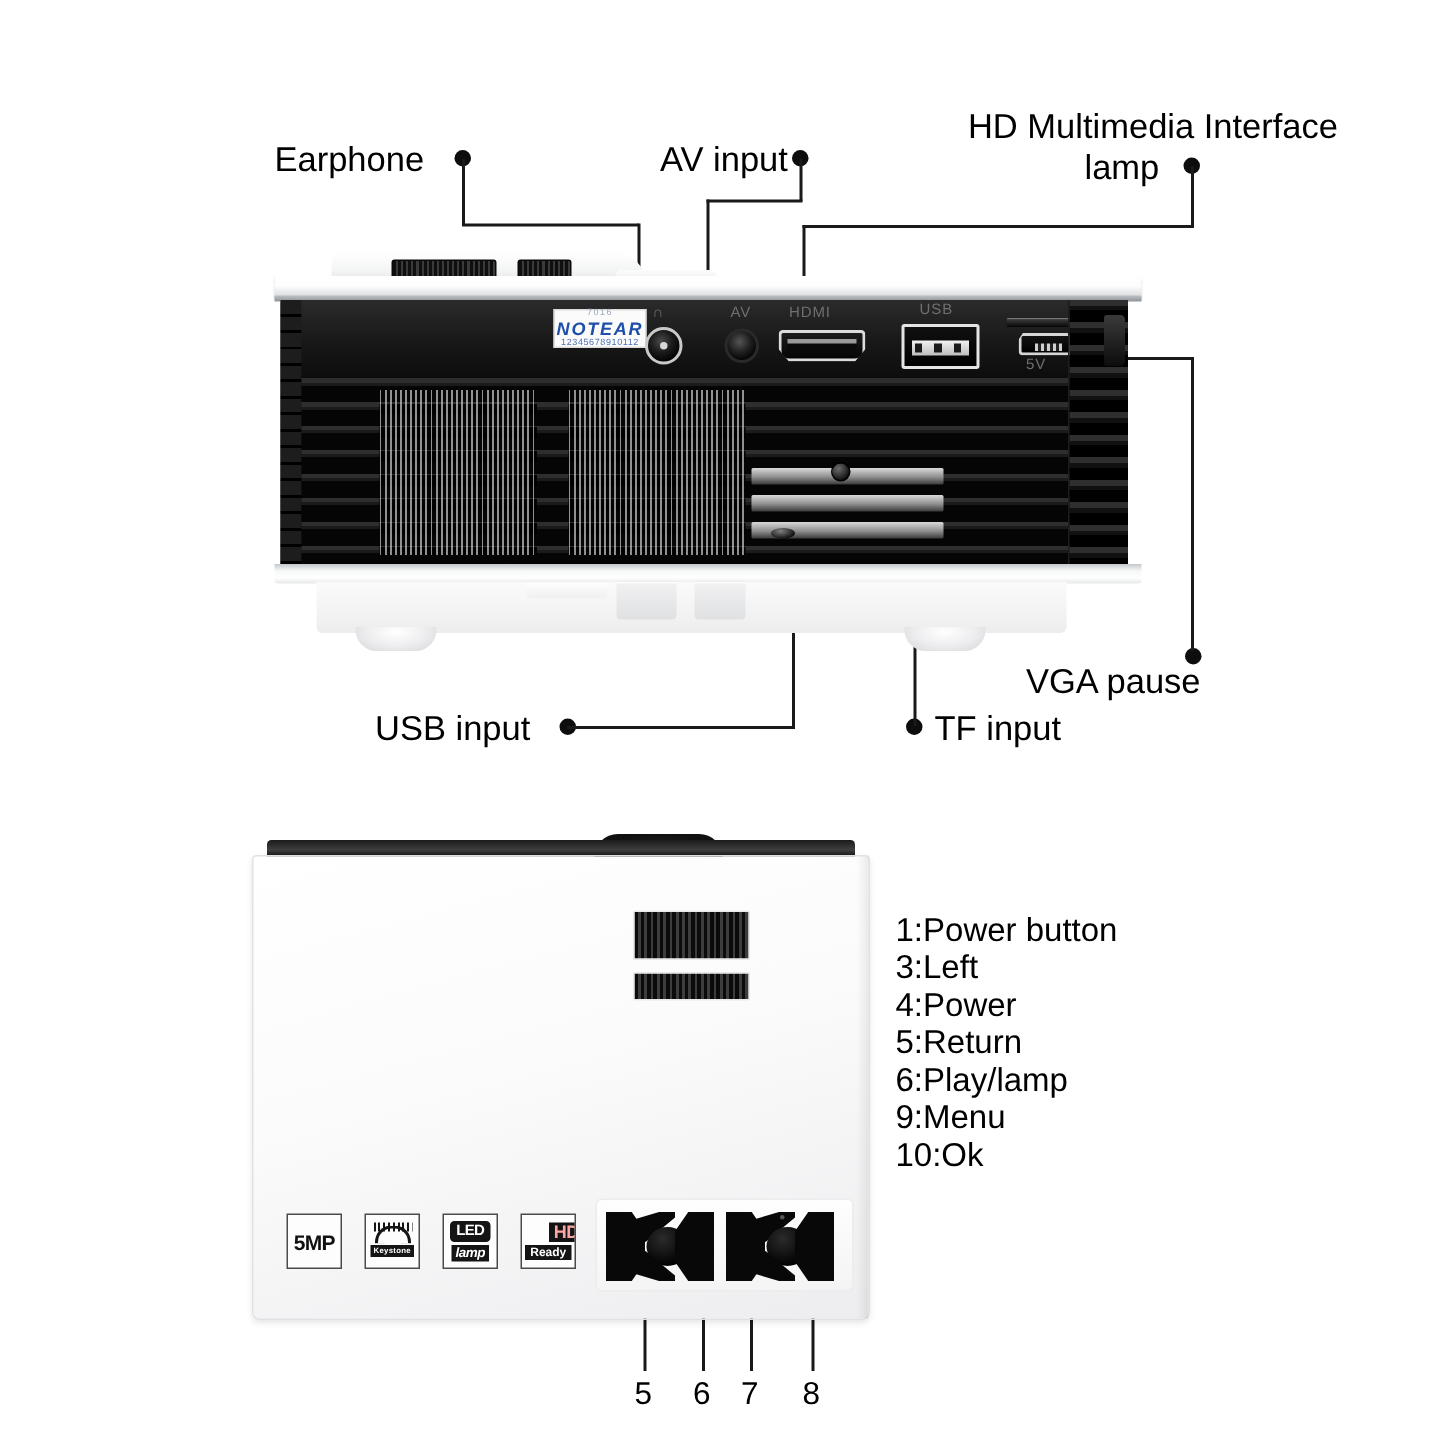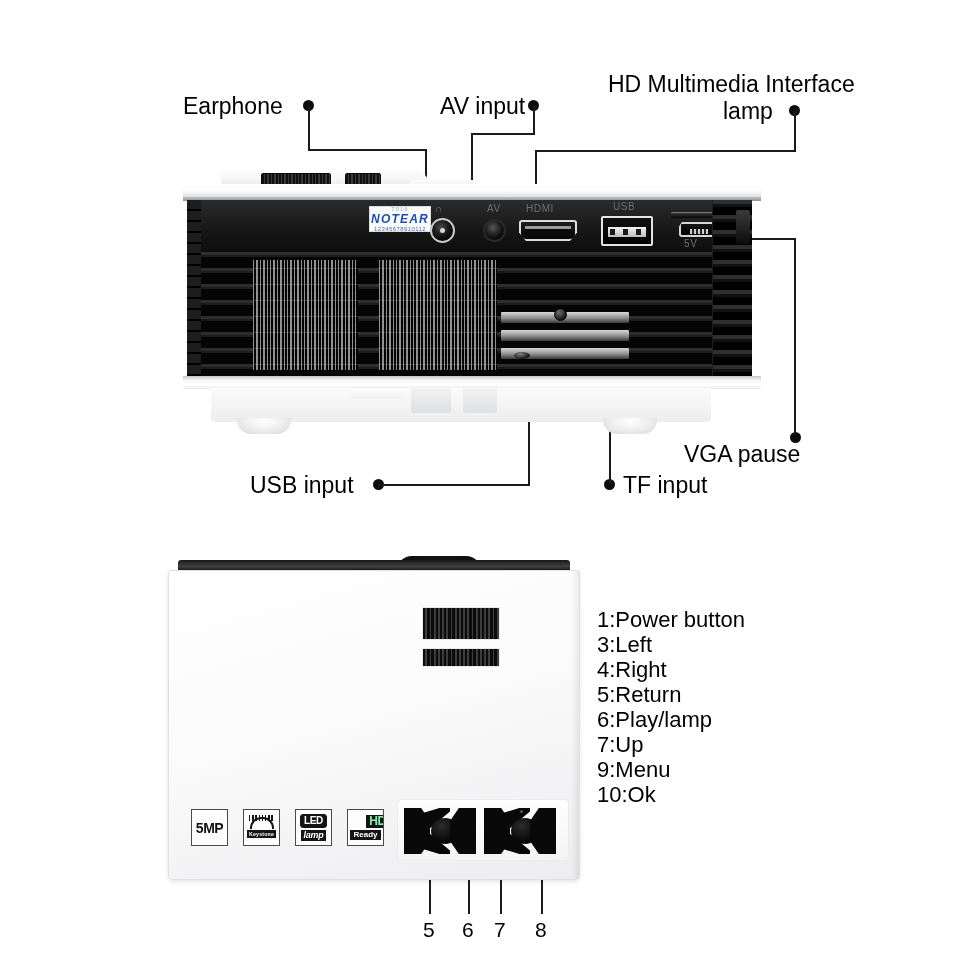--- a/index.html
+++ b/index.html
@@ -14,21 +14,21 @@
 
   
   .callout {
     position: absolute;
     color: #000;
     font-size: 23px;
     line-height: 27px;
     white-space: nowrap;
     font-family: "Liberation Sans", sans-serif;
   }
-  .callout.two-line { white-space: normal; text-align: left; }
+  .callout.two-line { white-space: normal; text-align: right; margin-left: 28px; }
 
   .dot {
     position: absolute;
     width: 11px; height: 11px;
     background: #0d0d0d;
     border-radius: 50%;
   }
   .ln { position: absolute; background: #1a1a1a; }
   .ln.v { width: 1.6px; }
   .ln.h { height: 1.6px; }
@@ -279,21 +279,21 @@
   }
   .b-led {
     font-size:10px; font-weight:bold; color:#fff; background:#141414;
     padding:0 3px; border:1.4px solid #141414; border-radius:3px; line-height:12px;
     letter-spacing:-.4px;
   }
   .b-lamp {
     font-size:9px; font-weight:bold; font-style:italic; color:#fff; background:#141414;
     padding:0 3px; line-height:11px; margin-top:2px; letter-spacing:-.3px;
   }
-  .b-hd { font-size:12px; font-weight:bold; color:#86efac; background:#141414; padding:0 3px; line-height:13px; letter-spacing:-.3px;margin-left:24px;}
+  .b-hd { font-size:12px; font-weight:bold; color:#fca5a5; background:#141414; padding:0 3px; line-height:13px; letter-spacing:-.3px;margin-left:24px;}
   .b-ready { font-size:8px; font-weight:bold; color:#fff; background:#141414; padding:0 3px; line-height:10px; margin-top:1.5px;}
 
   
   .keypad {
     position:absolute; left: 228px; top: 228px; width: 172px; height: 62px;
     background: linear-gradient(180deg,#fefefe,#f4f4f5);
     border: 1px solid #ececed; border-radius: 4px;
   }
   .dpad { position:absolute; top: 6px; width: 78px; height: 50px; }
   .dpad.left-pad { left: 8px; }
@@ -505,22 +505,21 @@
           <div class="petal p-s"></div>
         </div>
       </div>
     </div>
   </div>
 
   <div id="legend">
     <ul>
       <li>1:Power button</li>
       <li>3:Left</li>
-      <li>4:Right</li>
+      <li>4:Power</li>
       <li>5:Return</li>
       <li>6:Play/lamp</li>
-      <li>7:Up</li>
       <li>9:Menu</li>
       <li>10:Ok</li>
     </ul>
   </div>
 
 </div>
 
 </body></html>

